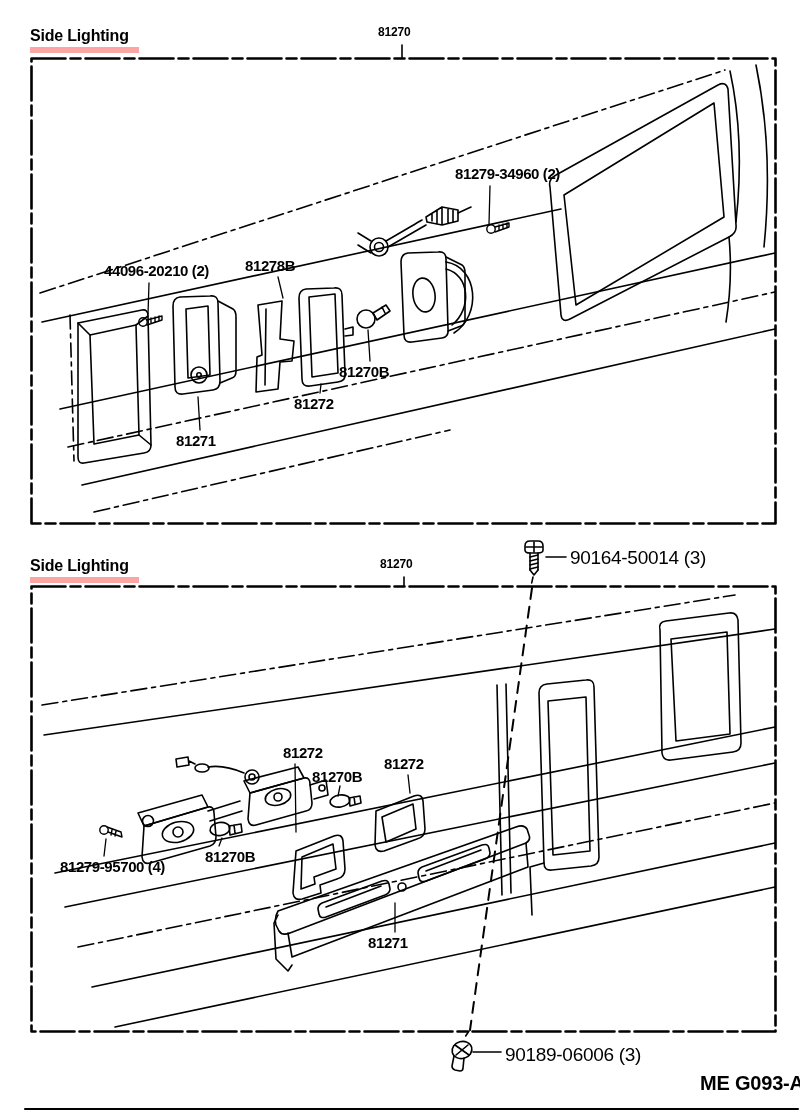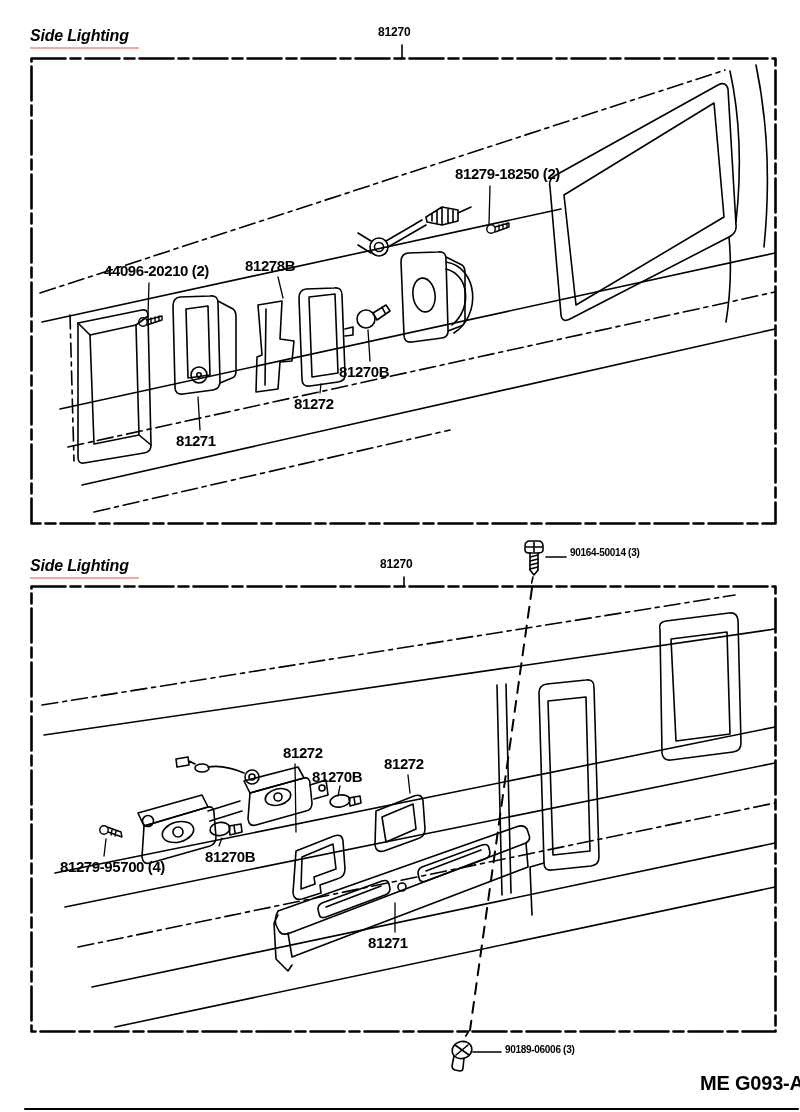--- a/index.html
+++ b/index.html
@@ -2,27 +2,27 @@
 <html><head>
 <meta charset="utf-8">
 <style>
   html,body{margin:0;padding:0;}
   body{
     width:800px;height:1112px;position:relative;background:#ffffff;
     font-family:"Liberation Sans",sans-serif;color:#000;overflow:hidden;
   }
   .section-title{
     position:absolute;font-weight:bold;font-size:16px;letter-spacing:-0.2px;
-    border-bottom:2px solid #fca5a5;padding:0 10px 2px 0;white-space:nowrap;font-style:italic;
+    border-bottom:6px solid #fca5a5;padding:0 10px 2px 0;white-space:nowrap;
   }
   .assembly-label{
     position:absolute;font-weight:bold;font-size:12px;letter-spacing:-0.2px;white-space:nowrap;
   }
   .fastener-label{
-    position:absolute;font-weight:bold;font-size:10px;letter-spacing:-0.3px;white-space:nowrap;
+    position:absolute;font-weight:normal;font-size:19px;letter-spacing:-0.3px;white-space:nowrap;
   }
   .footer-code{
     position:absolute;font-weight:bold;font-size:20px;letter-spacing:-0.2px;white-space:nowrap;
   }
   .panel{position:absolute;}
   .panel svg{display:block;}
   .part-label{
     position:absolute;font-weight:bold;font-size:15px;letter-spacing:-0.4px;white-space:nowrap;
   }
   .overlay{position:absolute;left:0;top:0;pointer-events:none;}
@@ -98,21 +98,21 @@
         <path d="M460,129 L459,167"></path>
         <path d="M119,226 L118,257"></path>
         <path d="M248,220 L253,241"></path>
         <path d="M340,304 L338,273"></path>
         <path d="M290,336 L291,327"></path>
         <path d="M170,373 L168,340"></path>
       </g>
     </g>
   </svg>
 
-  <div class="part-label" style="left:425px;top:108px;">81279-18250 (2)</div>
+  <div class="part-label" style="left:425px;top:108px;">81279-34960 (2)</div>
   <div class="part-label" style="left:74px;top:205px;">44096-20210 (2)</div>
   <div class="part-label" style="left:215px;top:200px;">81278B</div>
   <div class="part-label" style="left:309px;top:306px;">81270B</div>
   <div class="part-label" style="left:264px;top:338px;">81272</div>
   <div class="part-label" style="left:146px;top:375px;">81271</div>
 </div>
 
 <div class="section-title" style="left:30px;top:557px;">Side Lighting</div>
 
 <div class="assembly-label" style="left:380px;top:557px;">81270</div>

